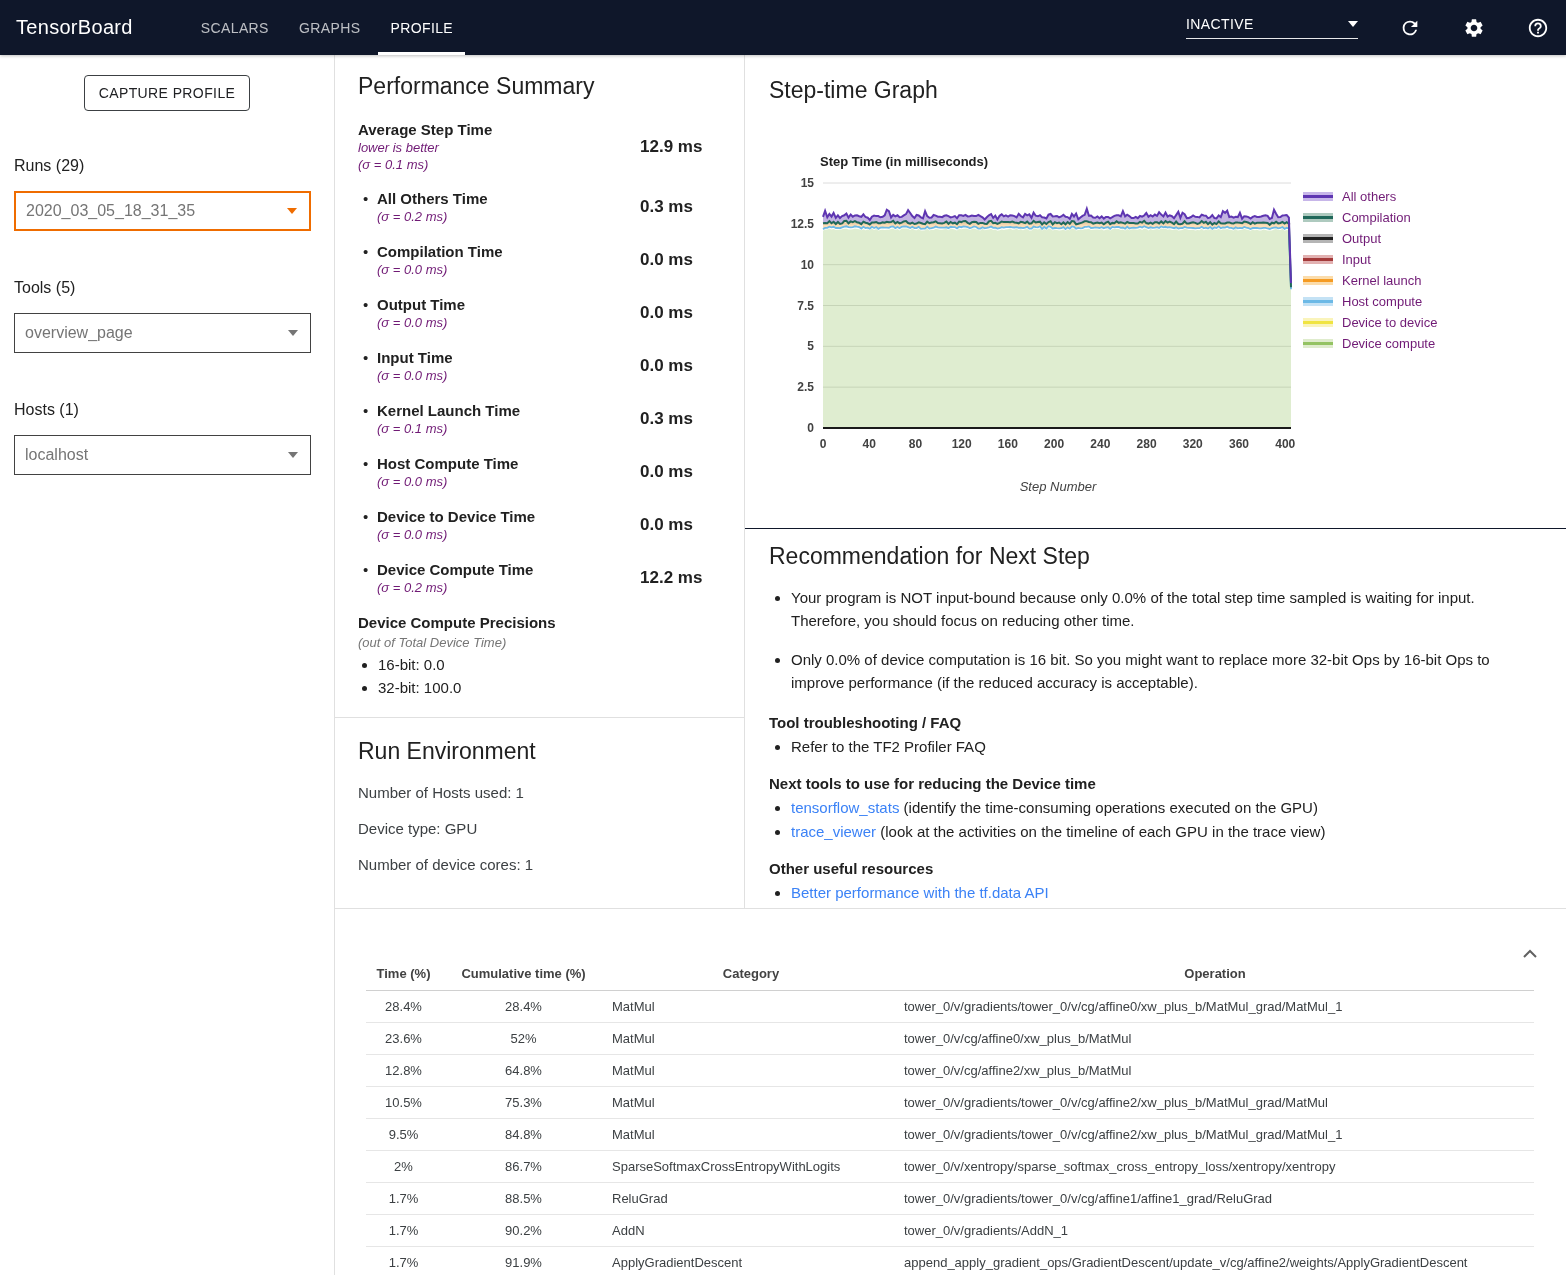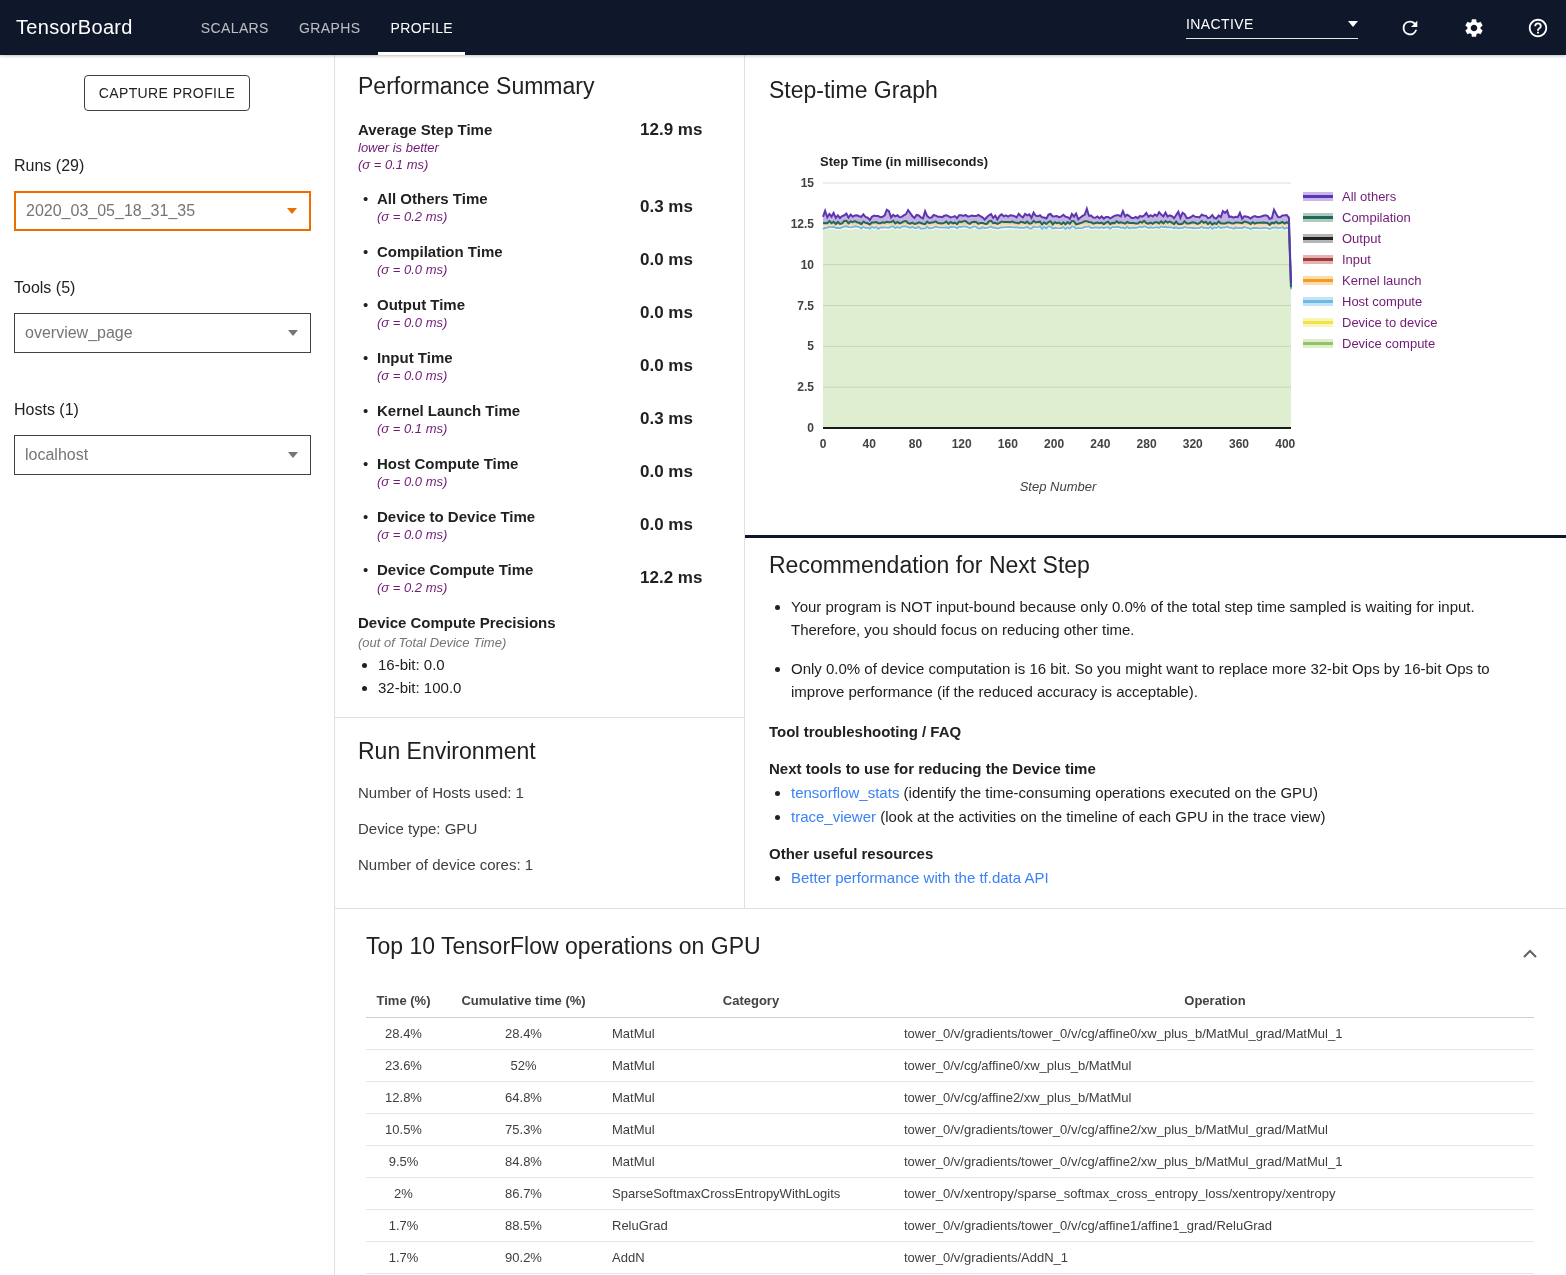--- a/index.html
+++ b/index.html
@@ -33,40 +33,40 @@
   .icon-btn { width:24px; height:24px; display:flex; align-items:center; justify-content:center; cursor:pointer; }
   
   .app { display:flex; height:1220px; }
   aside { width:335px; flex-shrink:0; border-right:1px solid #e0e0e0; }
   main { flex:1; display:flex; flex-direction:column; min-width:0; }
   .top-row { display:flex; height:853px; }
   .left-col { width:410px; flex-shrink:0; border-right:1px solid #e0e0e0; display:flex; flex-direction:column; }
   .perf-card { height:663px; border-bottom:1px solid #e0e0e0; padding:18px 20px 0 23px; }
   .runenv-card { flex:1; padding:20px 20px 0 23px; }
   .right-col { flex:1; display:flex; flex-direction:column; min-width:0; }
-  .graph-card { height:483px; border-bottom:3px solid #0f172a; position:relative; }
+  .graph-card { height:483px; border-bottom:1px solid #0f172a; position:relative; }
   .rec-card { flex:1; padding:14px 40px 0 24px; }
   .ops-card { flex:1; border-top:1px solid #e0e0e0; padding:24px 20px 0 31px; position:relative; overflow:hidden; }
   h2 { font-size:23px; font-weight:400; color:#212121; margin:0; }
   
   .capture-btn {
     display:block; margin:20px auto 0; width:166px; height:36px; background:#fff;
     border:1px solid #3c4043; border-radius:4px; font-family:inherit; font-size:14px;
     font-weight:500; letter-spacing:.4px; color:#202124; cursor:pointer;
   }
   .group { margin:48px 23px 0 14px; }
   .group:first-of-type { margin-top:46px; }
   .group-label { font-size:16px; color:#212121; margin-bottom:16px; }
   .select-box {
     height:40px; border:1px solid #424242; display:flex; align-items:center;
     justify-content:space-between; padding:0 12px 0 10px; font-size:16px; color:#757575; cursor:pointer;
   }
   .select-box.focused { border:2px solid #ef6c00; }
   
-  .avg-row { display:flex; margin-top:20px; }
+  .avg-row { display:flex; align-items:center; margin-top:20px; }
   .avg-left { width:282px; }
   .item-title { font-size:15px; font-weight:700; color:#212121; line-height:19px; }
   .note, .sigma { font-size:13px; font-style:italic; color:#701a75; line-height:17px; }
   .val { font-size:17px; font-weight:700; color:#212121; }
   .perf-list { list-style:none; margin:16px 0 0; padding:0; }
   .perf-list li { display:flex; align-items:center; margin-bottom:17px; }
   .item-left { width:282px; display:flex; align-items:flex-start; }
   .dot { width:14px; margin-left:5px; font-size:15px; line-height:19px; color:#212121; }
   .prec { margin-top:8px; }
   .prec-sub { font-size:13px; font-style:italic; color:#757575; margin:3px 0 6px; }
@@ -370,20 +370,23 @@
 </ul>
         </section>
         <section class="rec-card">
           <h2>Recommendation for Next Step</h2>
           <ul class="rec-main">
   <li>Your program is NOT input-bound because only 0.0% of the total step time sampled is waiting for input. Therefore, you should focus on reducing other time.</li>
 
   <li>Only 0.0% of device computation is 16 bit. So you might want to replace more 32-bit Ops by 16-bit Ops to improve performance (if the reduced accuracy is acceptable).</li>
 </ul>
           <div class="rec-sub-title">Tool troubleshooting / FAQ</div>
+          <ul class="rec-list">
+  <li>Refer to the TF2 Profiler FAQ</li>
+</ul>
           <div class="rec-sub-title">Next tools to use for reducing the Device time</div>
           <ul class="rec-list">
   <li>
     <a class="link">tensorflow_stats</a><span> (identify the time-consuming operations executed on the GPU)</span>
   </li>
 
   <li>
     <a class="link">trace_viewer</a><span> (look at the activities on the timeline of each GPU in the trace view)</span>
   </li>
 </ul>
@@ -391,21 +394,20 @@
           <ul class="rec-list">
   <li>
     <a class="link">Better performance with the tf.data API</a><span></span>
   </li>
 </ul>
         </section>
       </div>
     </div>
 
     <section class="ops-card">
-      <h2>Top 10 TensorFlow operations on GPU</h2>
       <div class="collapse-btn">
         <svg width="16" height="10" viewBox="0 0 16 10">
             <polyline points="2,8 8,2 14,8" fill="none" stroke="#616161" stroke-width="2"></polyline>
           </svg>
       </div>
       <table class="ops-table">
         <colgroup>
             <col style="width:75px">
             <col style="width:165px">
             <col style="width:290px">

